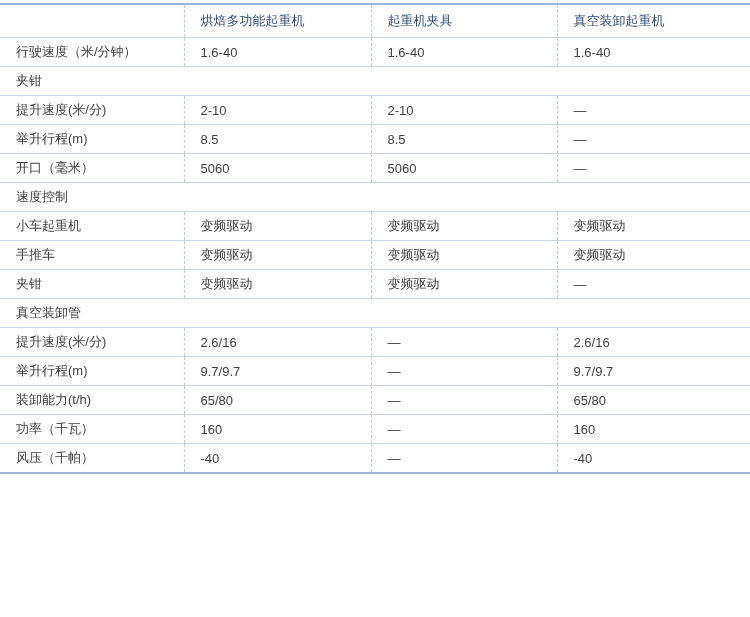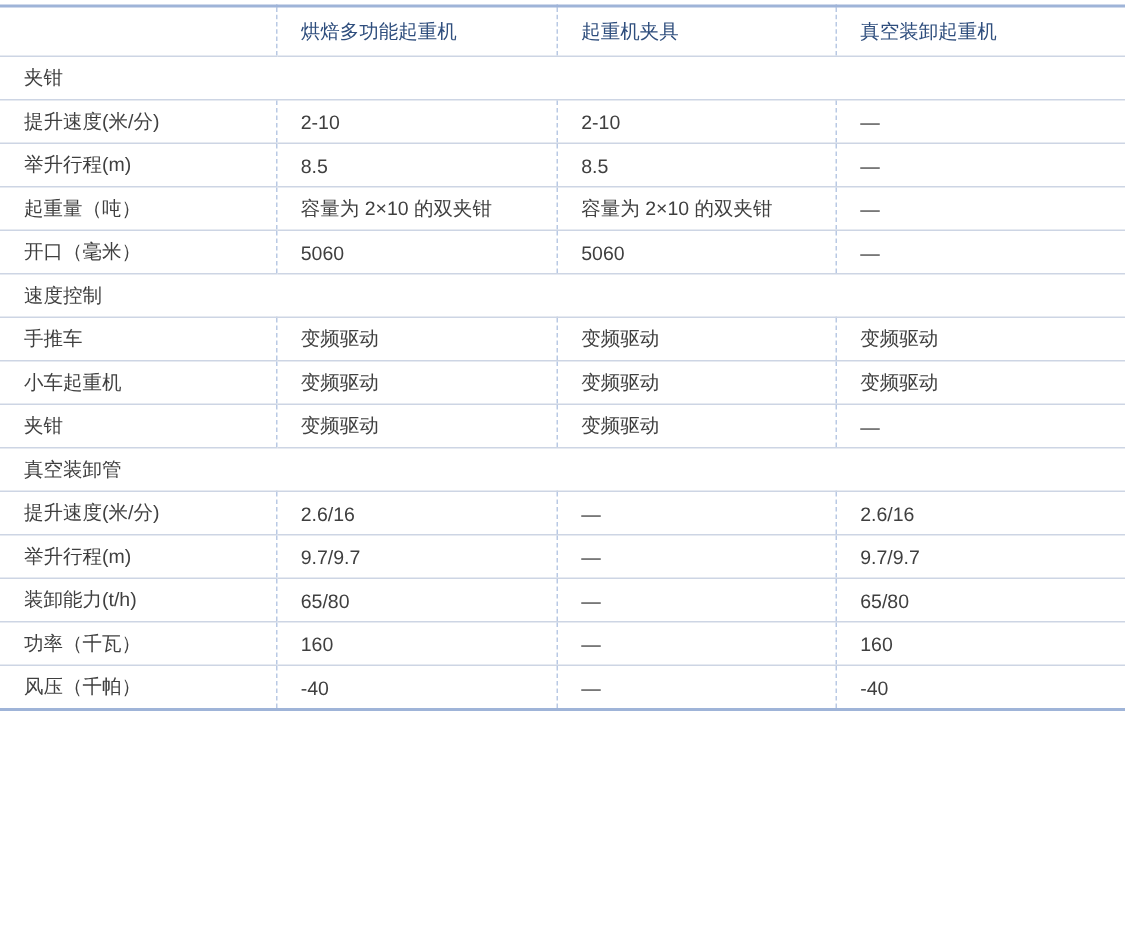--- a/index.html
+++ b/index.html
@@ -67,58 +67,58 @@
     </colgroup>
     <thead>
       <tr>
         <th class="label"></th>
         <th class="value">烘焙多功能起重机</th>
         <th class="value">起重机夹具</th>
         <th class="value">真空装卸起重机</th>
       </tr>
     </thead>
     <tbody>
+        <tr>
+          <td class="label">行驶速度（米/分钟）</td>
+          <td class="value">1.6-40</td>
+          <td class="value">1.6-40</td>
+          <td class="value">1.6-40</td>
+        </tr>
         <tr class="section">
           <td colspan="4">夹钳</td>
         </tr>
         <tr>
           <td class="label">提升速度(米/分)</td>
           <td class="value">2-10</td>
           <td class="value">2-10</td>
           <td class="value">—</td>
         </tr>
         <tr>
           <td class="label">举升行程(m)</td>
           <td class="value">8.5</td>
           <td class="value">8.5</td>
           <td class="value">—</td>
         </tr>
         <tr>
-          <td class="label">起重量（吨）</td>
-          <td class="value">容量为 2×10 的双夹钳</td>
-          <td class="value">容量为 2×10 的双夹钳</td>
-          <td class="value">—</td>
-        </tr>
-        <tr>
           <td class="label">开口（毫米）</td>
           <td class="value">5060</td>
           <td class="value">5060</td>
           <td class="value">—</td>
         </tr>
         <tr class="section">
           <td colspan="4">速度控制</td>
         </tr>
         <tr>
-          <td class="label">手推车</td>
+          <td class="label">小车起重机</td>
           <td class="value">变频驱动</td>
           <td class="value">变频驱动</td>
           <td class="value">变频驱动</td>
         </tr>
         <tr>
-          <td class="label">小车起重机</td>
+          <td class="label">手推车</td>
           <td class="value">变频驱动</td>
           <td class="value">变频驱动</td>
           <td class="value">变频驱动</td>
         </tr>
         <tr>
           <td class="label">夹钳</td>
           <td class="value">变频驱动</td>
           <td class="value">变频驱动</td>
           <td class="value">—</td>
         </tr>

